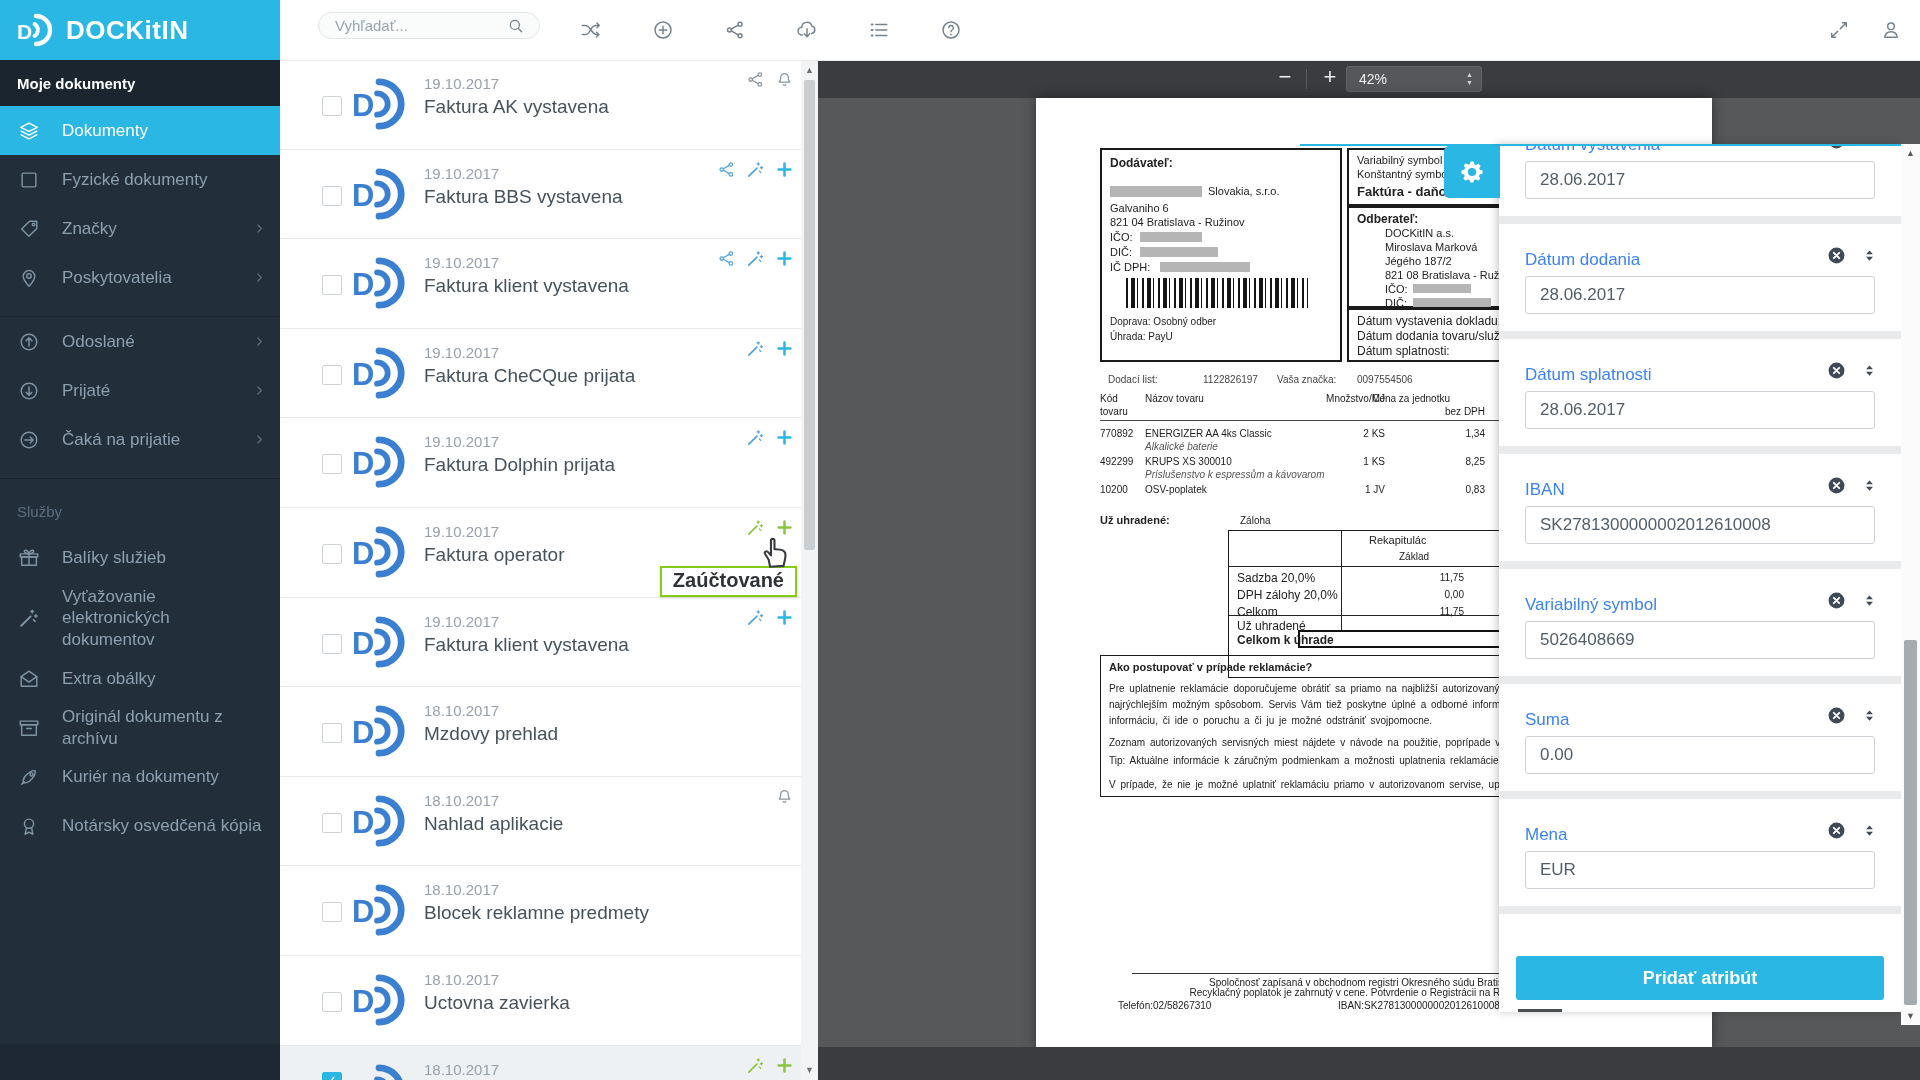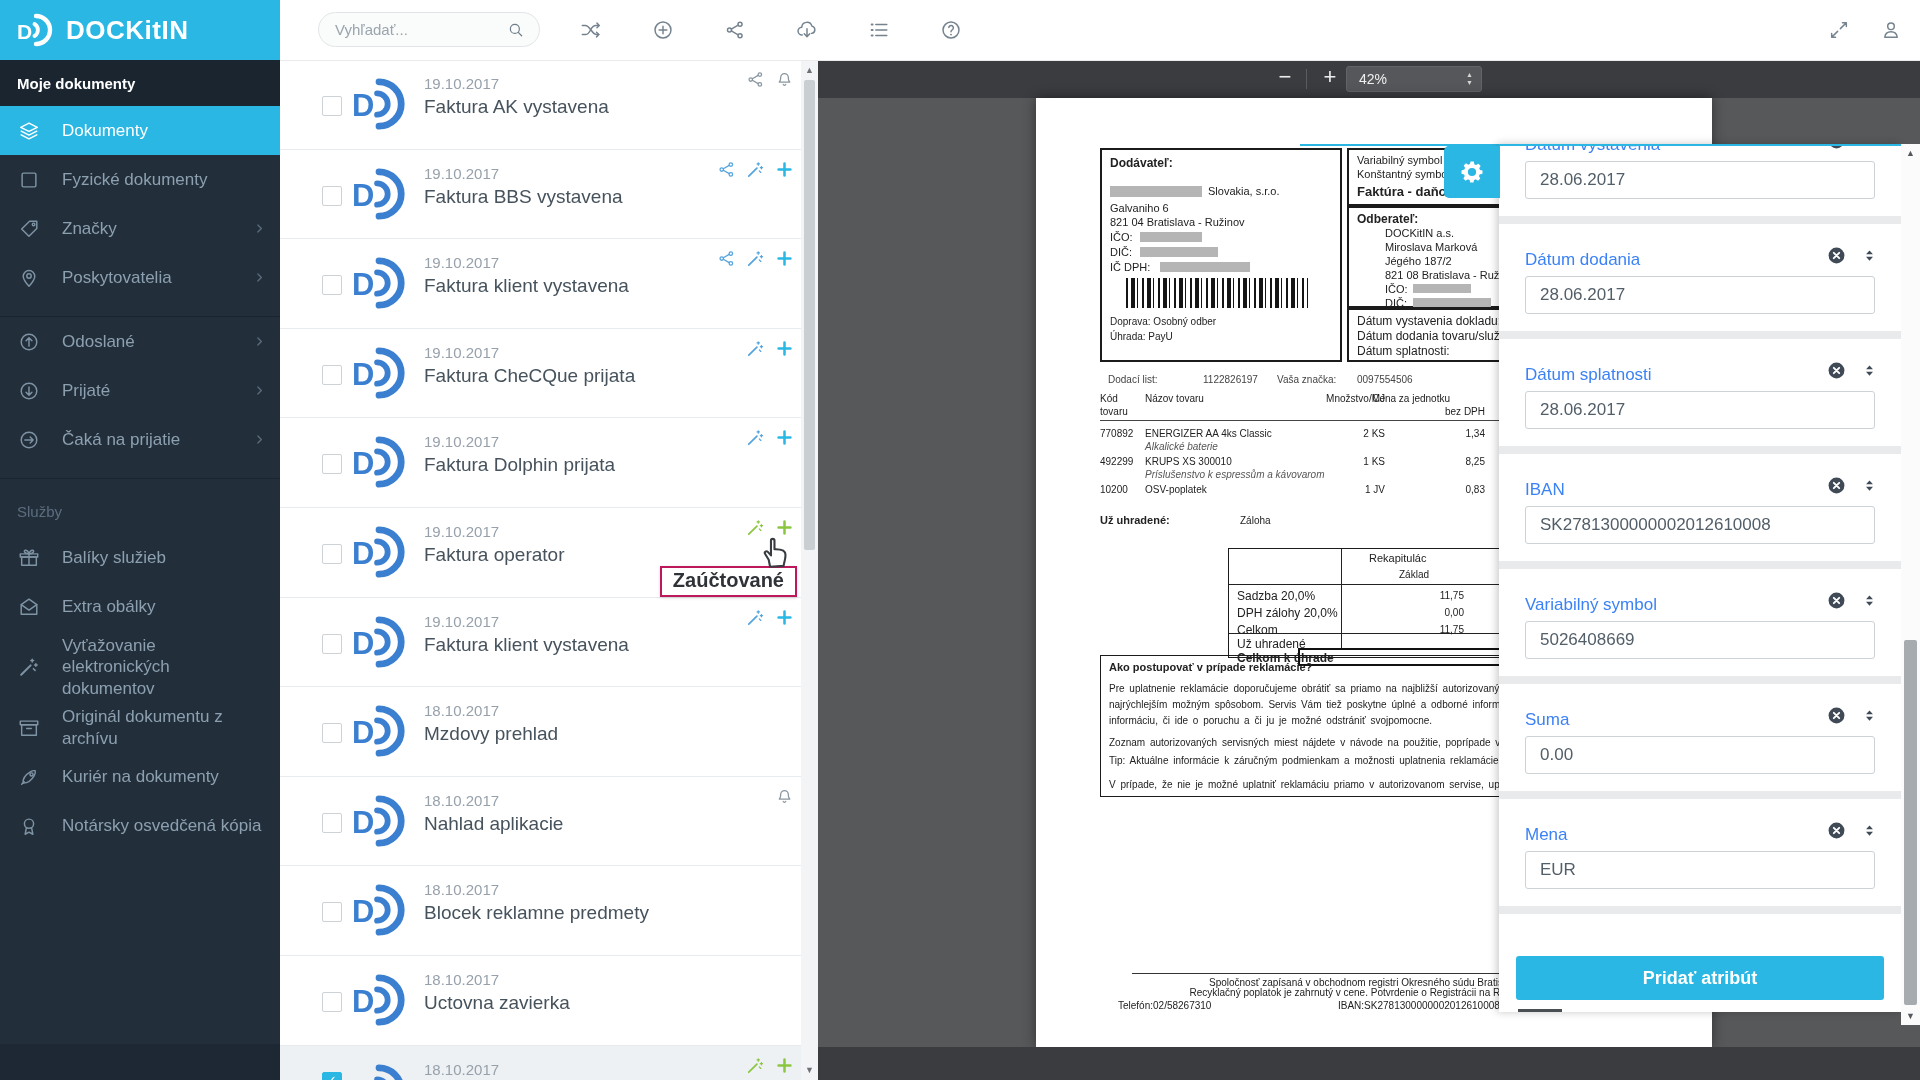--- a/index.html
+++ b/index.html
@@ -16,21 +16,21 @@
   .nav-item .nav-icon{width:22px;height:22px;margin-right:22px;flex:none;color:#7e93a3}
   .nav-item .nav-label{line-height:1.25}
   .nav-item.active{background:#2ab7e3;color:#fff}
   .nav-item.active .nav-icon{color:#fff}
   .chev{margin-left:auto;width:13px;height:13px;color:#5d6f7d;flex:none}
   .side-divider{height:1px;background:#1a242f;margin-top:14px}
   .group-label{color:#5c6e7e;font-size:15px;padding:24px 0 13px 17px}
   .side-bottom{position:absolute;left:0;bottom:0;width:100%;height:36px;background:#1d2834}
   
   .topbar{position:absolute;left:280px;top:0;width:1640px;height:60px;background:#fff;border-bottom:1px solid #e8eaec;z-index:15}
-  .search-pill{position:absolute;left:38px;top:12px;width:222px;height:35px;border:1px solid #e2e5e7;background:#fafbfb;border-radius:18px;display:flex;align-items:center;padding:0 14px;box-sizing:border-box}
+  .search-pill{position:absolute;left:38px;top:12px;width:222px;height:27px;border:1px solid #e2e5e7;background:#fafbfb;border-radius:18px;display:flex;align-items:center;padding:0 14px;box-sizing:border-box}
   .search-pill input{border:0;background:transparent;flex:1;font-size:15px;color:#556;outline:none;font-family:inherit;min-width:0}
   .search-pill input::placeholder{color:#9aa5ad}
   .search-ic{width:18px;height:18px;color:#6f7d88;flex:none}
   .tb-icons{position:absolute;left:300px;top:0;height:60px;display:flex;align-items:center;gap:50px}
   .tb-icon{width:22px;height:22px;color:#75838e;cursor:pointer}
   .tb-right{position:absolute;right:18px;top:0;height:60px;display:flex;align-items:center;gap:30px}
   
   .doclist{position:absolute;left:280px;top:60px;width:538px;height:1020px;background:#fff;overflow:hidden;z-index:10}
   .doc-row{height:89.6px;border-bottom:1px solid #e8ebed;position:relative;box-sizing:border-box}
   .doc-row.hl{background:#eef1f3}
@@ -40,21 +40,21 @@
   .cb.checked::after{content:"✓";position:absolute;left:3px;top:0px;color:#fff;font-size:13px;font-weight:700}
   .doclogo{position:absolute;left:70px;top:12px;width:58px;height:64px}
   .doc-meta{position:absolute;left:144px;top:15px}
   .doc-date{font-size:15px;color:#97a1ab}
   .doc-title{font-size:19px;color:#46525c;margin-top:4px}
   .row-actions{position:absolute;right:24px;top:10px;display:flex;gap:10px}
   .act-icon{width:19px;height:19px;cursor:pointer}
   .list-scroll{position:absolute;right:0;top:0;width:17px;height:100%;background:#f3f4f5}
   .ls-arrow{position:absolute;left:0;width:100%;text-align:center;color:#6d7175;font-size:9px;line-height:16px;cursor:pointer}
   .ls-thumb{position:absolute;left:3px;right:3px;top:20px;height:470px;background:#c9ced2;border-radius:2px}
-  .tooltip{position:absolute;top:506px;right:21px;border:2px solid #be185d;background:#fff;color:#2f3338;font-weight:700;font-size:20px;padding:1px 11px 3px;z-index:6;box-shadow:0 1px 3px rgba(0,0,0,.15);white-space:nowrap}
+  .tooltip{position:absolute;top:506px;right:21px;border:2px solid #84cc16;background:#fff;color:#2f3338;font-weight:700;font-size:20px;padding:1px 11px 3px;z-index:6;box-shadow:0 1px 3px rgba(0,0,0,.15);white-space:nowrap}
   .cursor-hand{position:absolute;left:474px;top:470px;width:42px;height:42px;z-index:7}
   
   .preview{position:absolute;left:818px;top:60px;width:1102px;height:1020px;background:#56585a;z-index:5}
   .pv-toolbar{position:absolute;top:0;left:0;width:100%;height:38px;background:#3a3c3f}
   .zoom-btn{position:absolute;top:0;height:38px;width:30px;color:#ececec;font-size:22px;text-align:center;line-height:34px;cursor:pointer;user-select:none}
   .zb-minus{left:452px}.zb-plus{left:497px}
   .zoom-div{position:absolute;left:488px;top:9px;width:1px;height:20px;background:#5a5c5e}
   .zoom-select{position:absolute;left:528px;top:6px;width:136px;height:26px;background:#55575a;border:1px solid #626467;border-radius:3px;color:#f0f0f0;font-size:14px;line-height:24px;padding-left:12px;box-sizing:border-box;cursor:pointer}
   .zoom-arrows{position:absolute;right:8px;top:4px;display:flex;flex-direction:column;line-height:8px;font-size:7px;color:#d5d5d5}
   .pv-body{position:absolute;top:38px;left:0;width:100%;height:949px}
@@ -208,38 +208,38 @@
             <svg viewBox="0 0 24 24" width="100%" height="100%" fill="none" stroke="currentColor" stroke-width="1.6" stroke-linecap="round" stroke-linejoin="round">
               <path d="M4 11h16v9H4z"></path>
               <path d="M2.5 7.5h19V11h-19z"></path>
               <path d="M12 7.5V20"></path>
               <path d="M12 7.5S10.5 3 8 3.5 7.5 7.5 12 7.5zm0 0s1.5-4.5 4-4 .5 4-4 4z"></path>
             </svg>
           </span>
     <span class="nav-label">Balíky služieb</span>
 
   </div>
+        <div class="nav-item two-line">
+    <span class="nav-icon">
+            <svg viewBox="0 0 24 24" width="100%" height="100%" fill="none" stroke="currentColor" stroke-width="1.6" stroke-linecap="round" stroke-linejoin="round">
+              <path d="M3.5 20.5L13.8 10.2" stroke-width="2.2"></path>
+              <path d="M15.5 3.5v3M14 5h3M19.5 8.3v2.8M18.1 9.7h2.8M16.8 13.8l1.9 1.9"></path>
+            </svg>
+          </span>
+    <span class="nav-label">Vyťažovanie elektronických dokumentov</span>
+
+  </div>
         <div class="nav-item">
     <span class="nav-icon">
             <svg viewBox="0 0 24 24" width="100%" height="100%" fill="none" stroke="currentColor" stroke-width="1.6" stroke-linecap="round" stroke-linejoin="round">
               <path d="M3.5 9.5L12 3.5l8.5 6V20h-17z"></path>
               <path d="M3.5 9.5L12 15.5l8.5-6"></path>
             </svg>
           </span>
     <span class="nav-label">Extra obálky</span>
-
-  </div>
-        <div class="nav-item two-line">
-    <span class="nav-icon">
-            <svg viewBox="0 0 24 24" width="100%" height="100%" fill="none" stroke="currentColor" stroke-width="1.6" stroke-linecap="round" stroke-linejoin="round">
-              <path d="M3.5 20.5L13.8 10.2" stroke-width="2.2"></path>
-              <path d="M15.5 3.5v3M14 5h3M19.5 8.3v2.8M18.1 9.7h2.8M16.8 13.8l1.9 1.9"></path>
-            </svg>
-          </span>
-    <span class="nav-label">Vyťažovanie elektronických dokumentov</span>
 
   </div>
         <div class="nav-item">
     <span class="nav-icon">
             <svg viewBox="0 0 24 24" width="100%" height="100%" fill="none" stroke="currentColor" stroke-width="1.6" stroke-linecap="round" stroke-linejoin="round">
               <path d="M4 8.5h16V20H4z"></path>
               <path d="M2.5 4.5h19v4h-19z"></path>
               <path d="M9.5 12.5h5"></path>
             </svg>
           </span>
@@ -738,21 +738,21 @@
             <div class="iv ivs ivr" style="left:269px;top:358px;width:80px">1 KS</div>
             <div class="iv ivs ivr" style="left:349px;top:358px;width:100px">8,25</div>
             <div class="iv ivs" style="left:64px;top:386px">10200</div>
             <div class="iv ivs" style="left:109px;top:386px">OSV-poplatek</div>
             <div class="iv ivs ivr" style="left:269px;top:386px;width:80px">1 JV</div>
             <div class="iv ivs ivr" style="left:349px;top:386px;width:100px">0,83</div>
           </div>
         <div class="iv ivb" style="left:64px;top:416px">Už uhradené:</div>
         <div class="iv ivs" style="left:204px;top:417px">Záloha</div>
 
-        <div class="ibox2" style="left:192px;top:450px;width:380px;height:110px">
+        <div class="ibox2" style="left:192px;top:432px;width:380px;height:148px">
           <div class="iv" style="left:140px;top:3px">Rekapitulác</div>
           <div class="iv ivs ivr" style="left:120px;top:20px;width:80px">Základ</div>
           <div class="iline" style="left:0;top:35px;width:380px;background:#222"></div>
           <div class="iline" style="left:112px;top:0px;width:1px;height:99px;background:#222"></div>
           <div id="recap-rows">
               <div class="iv" style="left:8px;top:40px;font-size:12px">Sadzba 20,0%</div>
               <div class="iv ivs ivr" style="left:135px;top:41px;width:100px">11,75</div>
               <div class="iv" style="left:8px;top:57px;font-size:12px">DPH zálohy 20,0%</div>
               <div class="iv ivs ivr" style="left:135px;top:58px;width:100px">0,00</div>
               <div class="iv" style="left:8px;top:74px;font-size:12px">Celkom</div>

